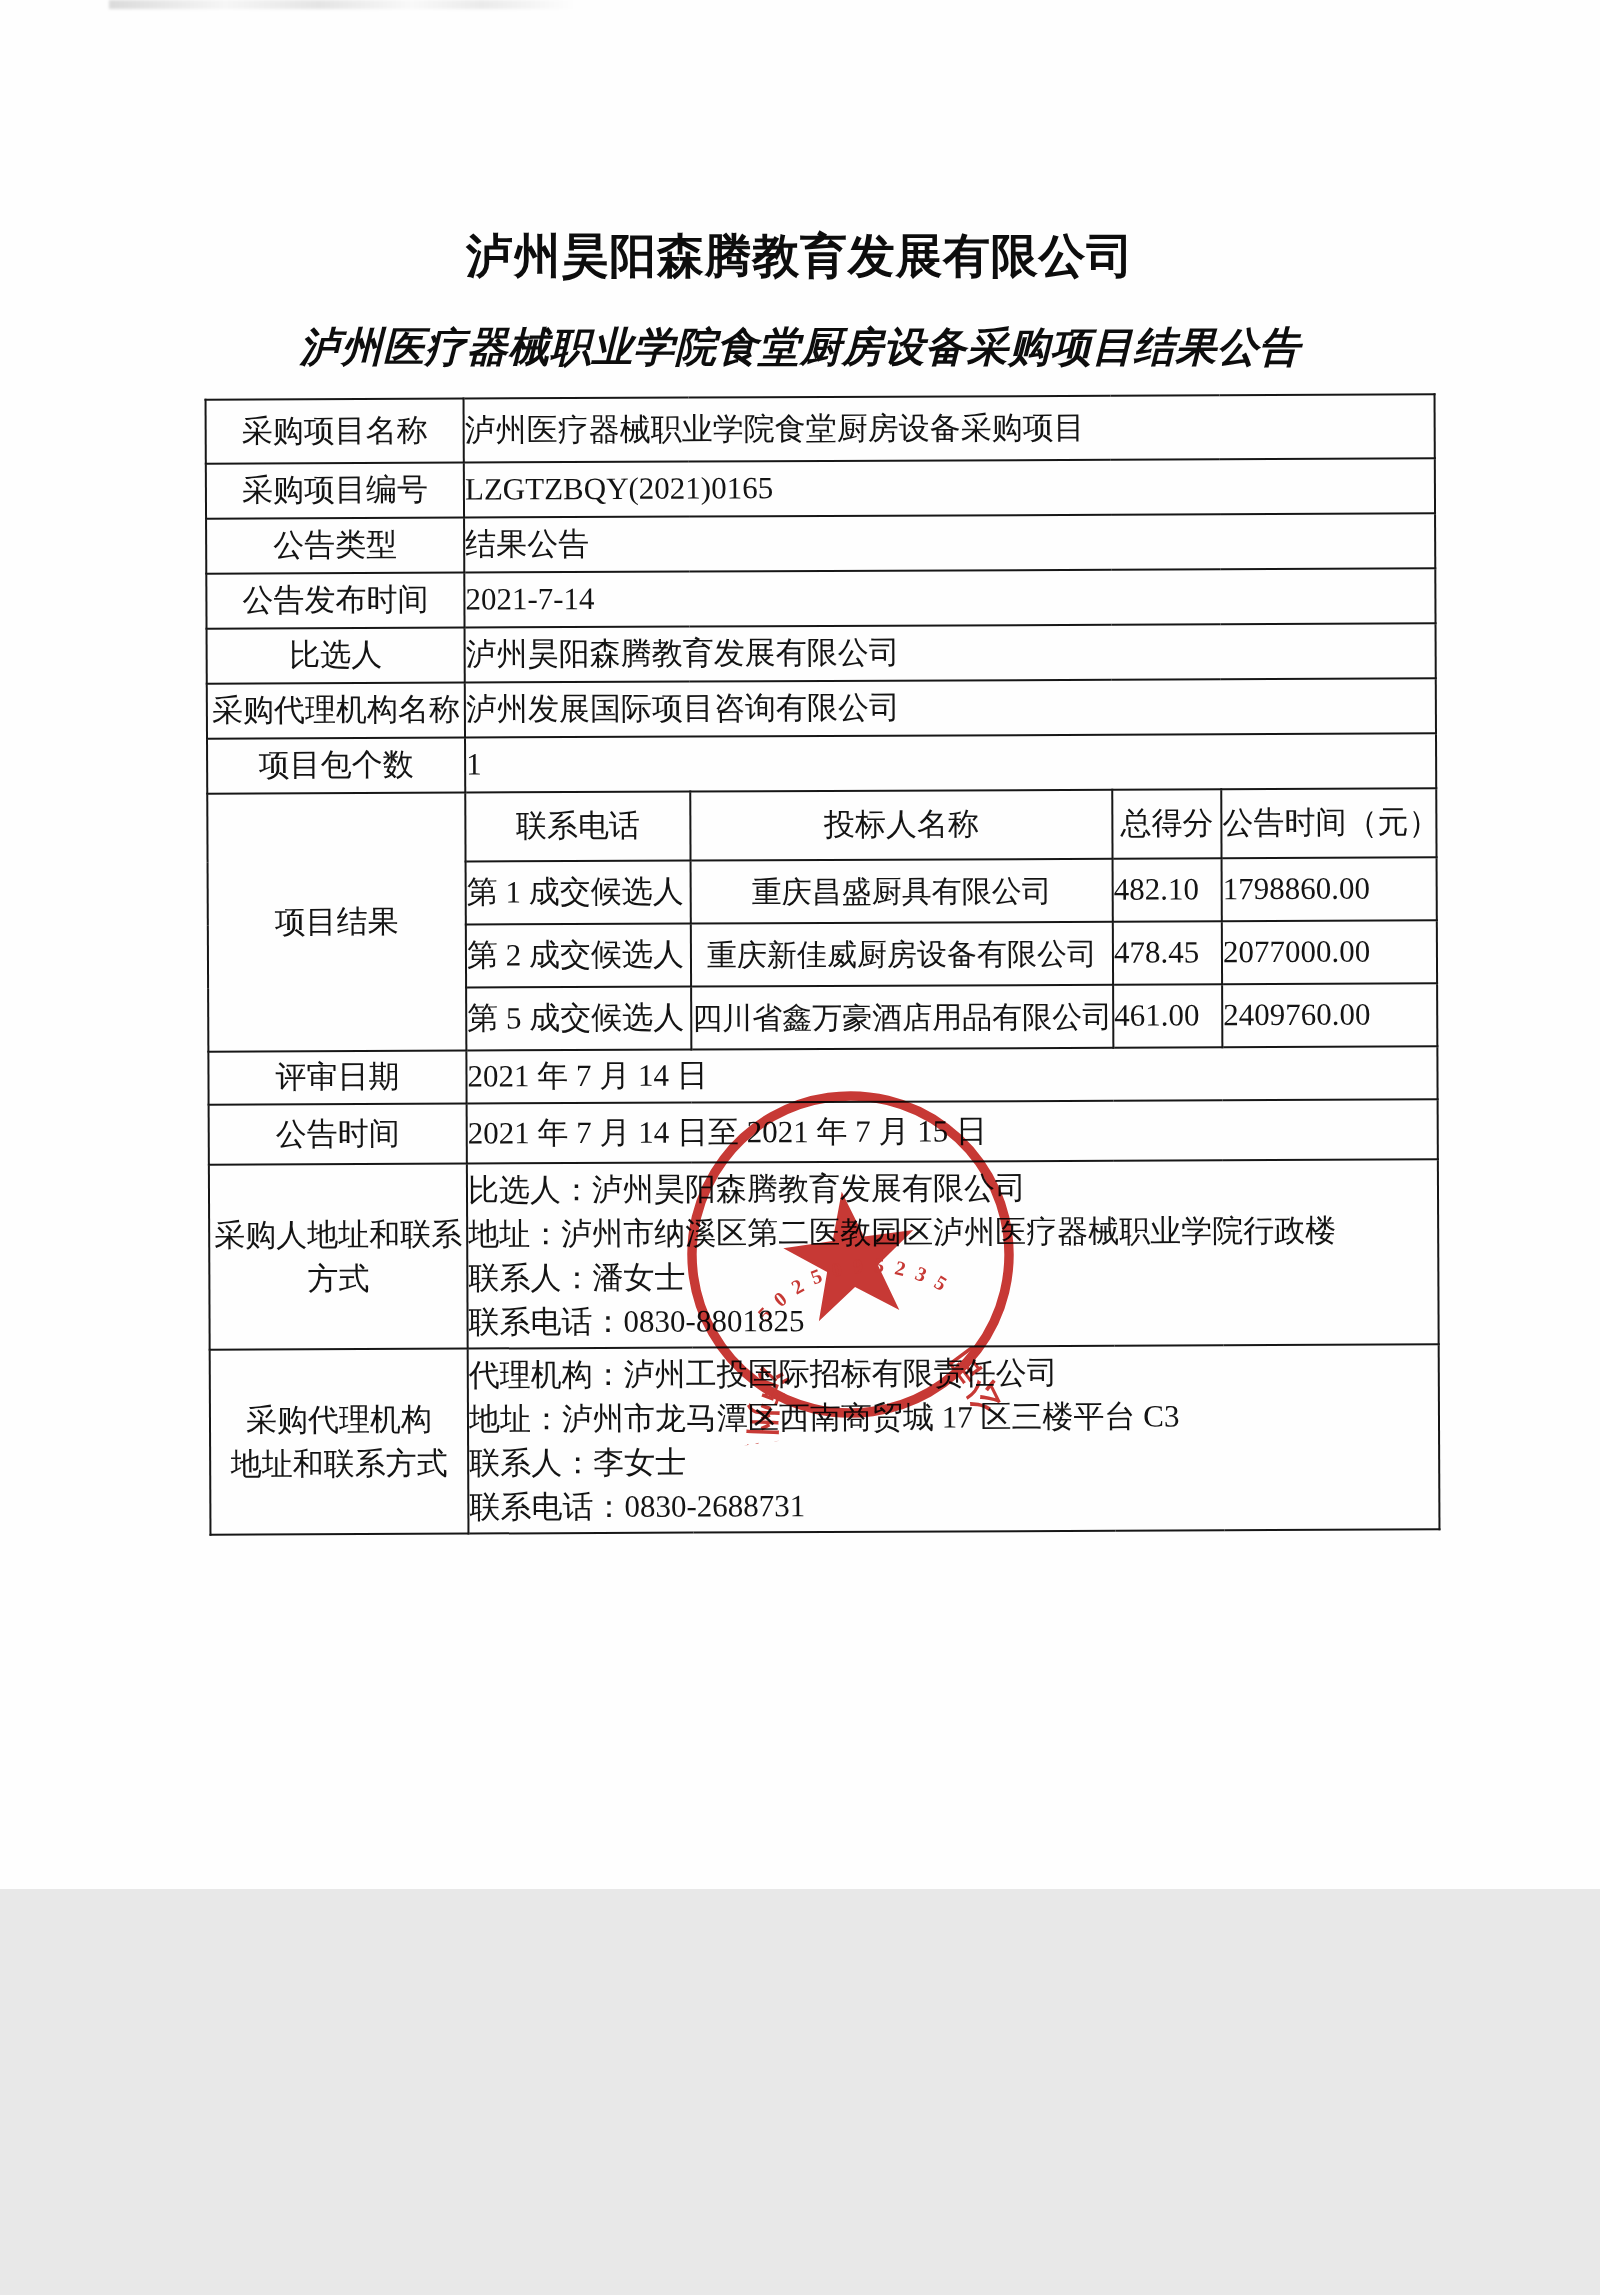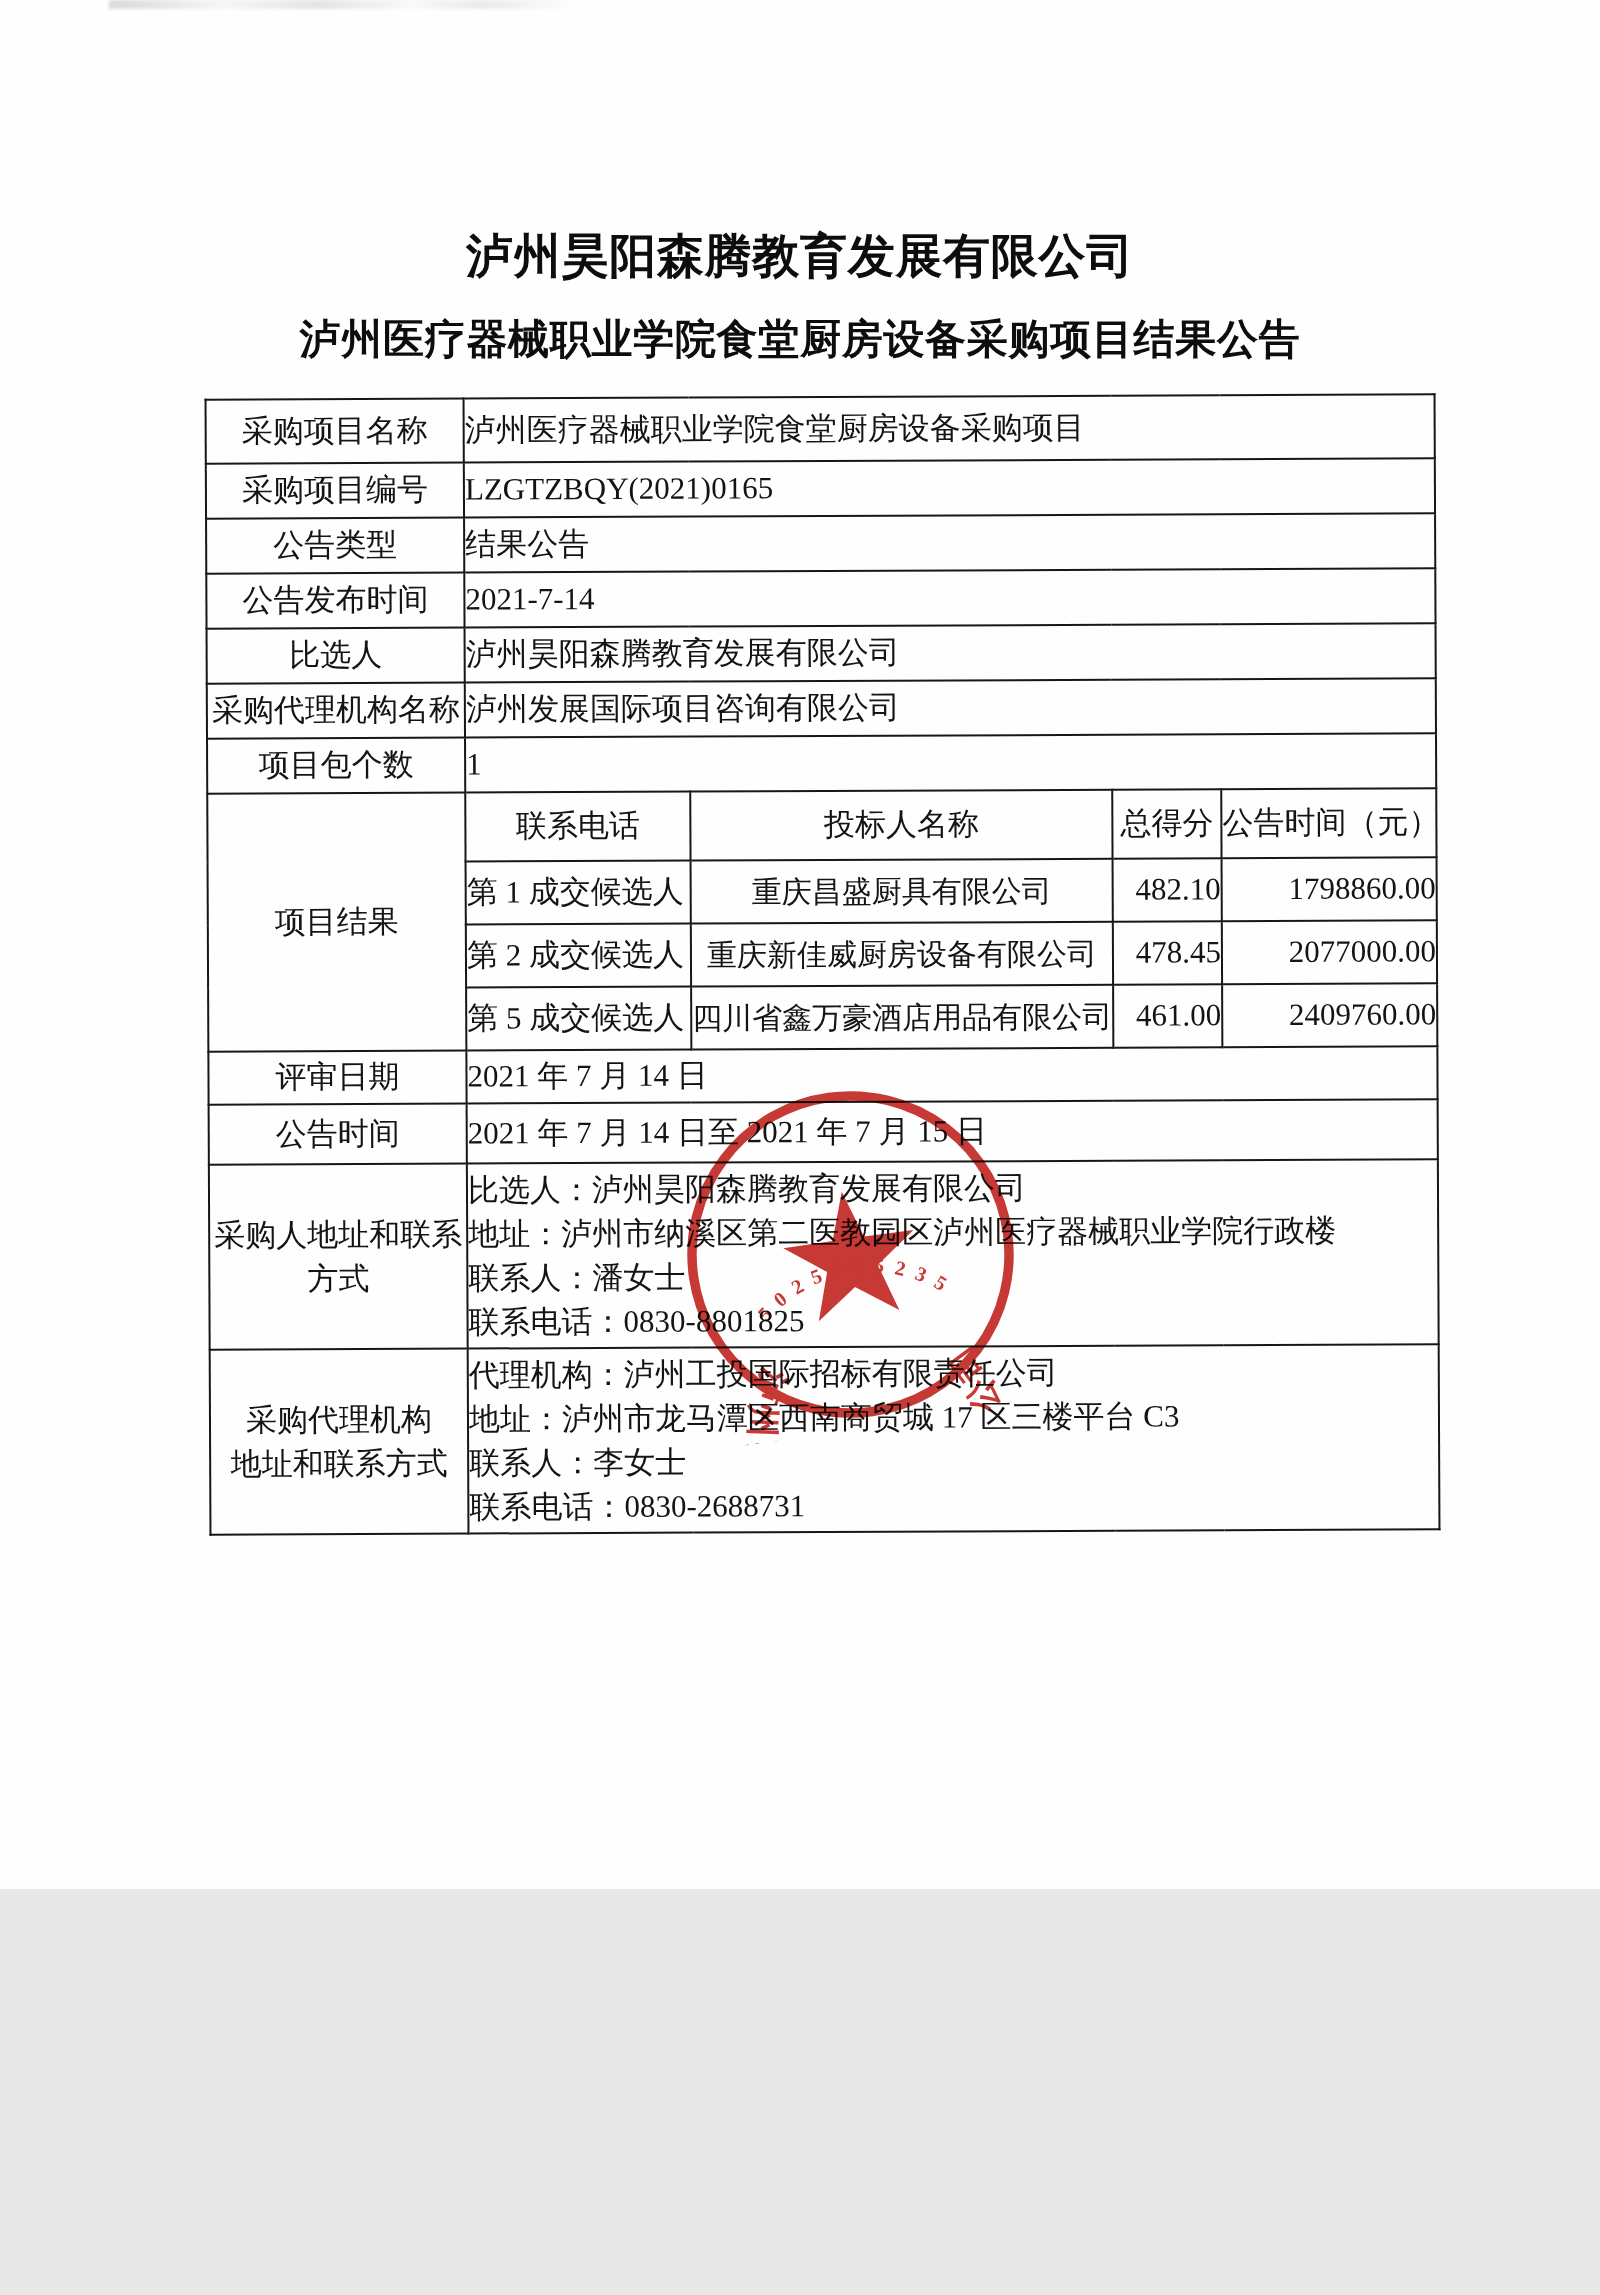--- a/index.html
+++ b/index.html
@@ -19,42 +19,42 @@
       rgba(0,0,0,.10) 45%, rgba(0,0,0,.02) 65%, rgba(0,0,0,.08) 80%, rgba(0,0,0,0));
     filter:blur(1.5px);
   }
   .title1, .title2 {
     position:absolute; left:0; width:100%;
     text-align:center; font-weight:700;
     font-family:"Liberation Sans","DejaVu Sans",sans-serif;
     color:#0d0d0d; letter-spacing:0.7px; margin:0;
   }
   .title1 { top:225px; font-size:47px; }
-  .title2 { top:312px; font-size:41px; }
+  .title2 { top:320px; font-size:41px;font-style:italic; }
 
   table.doc {
     position:absolute; left:207px; top:396px;
     width:1229px; table-layout:fixed;
     border-collapse:collapse;
     transform:rotate(-0.25deg);
     font-size:31px; line-height:1.25;
   }
   table.doc td { border:2.2px solid #171717; padding:0; vertical-align:middle; }
   td.lbl { text-align:center; }
   td.val { text-align:left; padding-left:16px; }
   tr.r-first  { height:64px; }
   tr.r-std    { height:55px; }
   tr.r-nhead  { height:69px; }
   tr.r-nrow   { height:63px; }
   tr.r-review { height:53px; }
   tr.r-ann    { height:60px; }
   tr.r-contact{ height:185px; }
   td.rank { text-align:left; padding-left:5.8px; white-space:nowrap;font-family:Liberation Serif, serif; }
   td.bidder { text-align:center; white-space:nowrap; font-size:30px; }
-  td.num { text-align:right; white-space:nowrap; }
+  td.num { text-align:left; white-space:nowrap; }
   td.nhead { text-align:center; white-space:nowrap; }
   td.contact-val { padding:11.6px 7.3px 7.3px 16px; }
   .contact-line { line-height:44px; white-space:nowrap; }
   .lbl-2line div { line-height:44px; }
 
   .stamp {
     position:absolute; left:676px; top:1080px;
     width:349px; height:349px;
     mix-blend-mode:multiply; opacity:.92;
     transform:rotate(-8deg);

